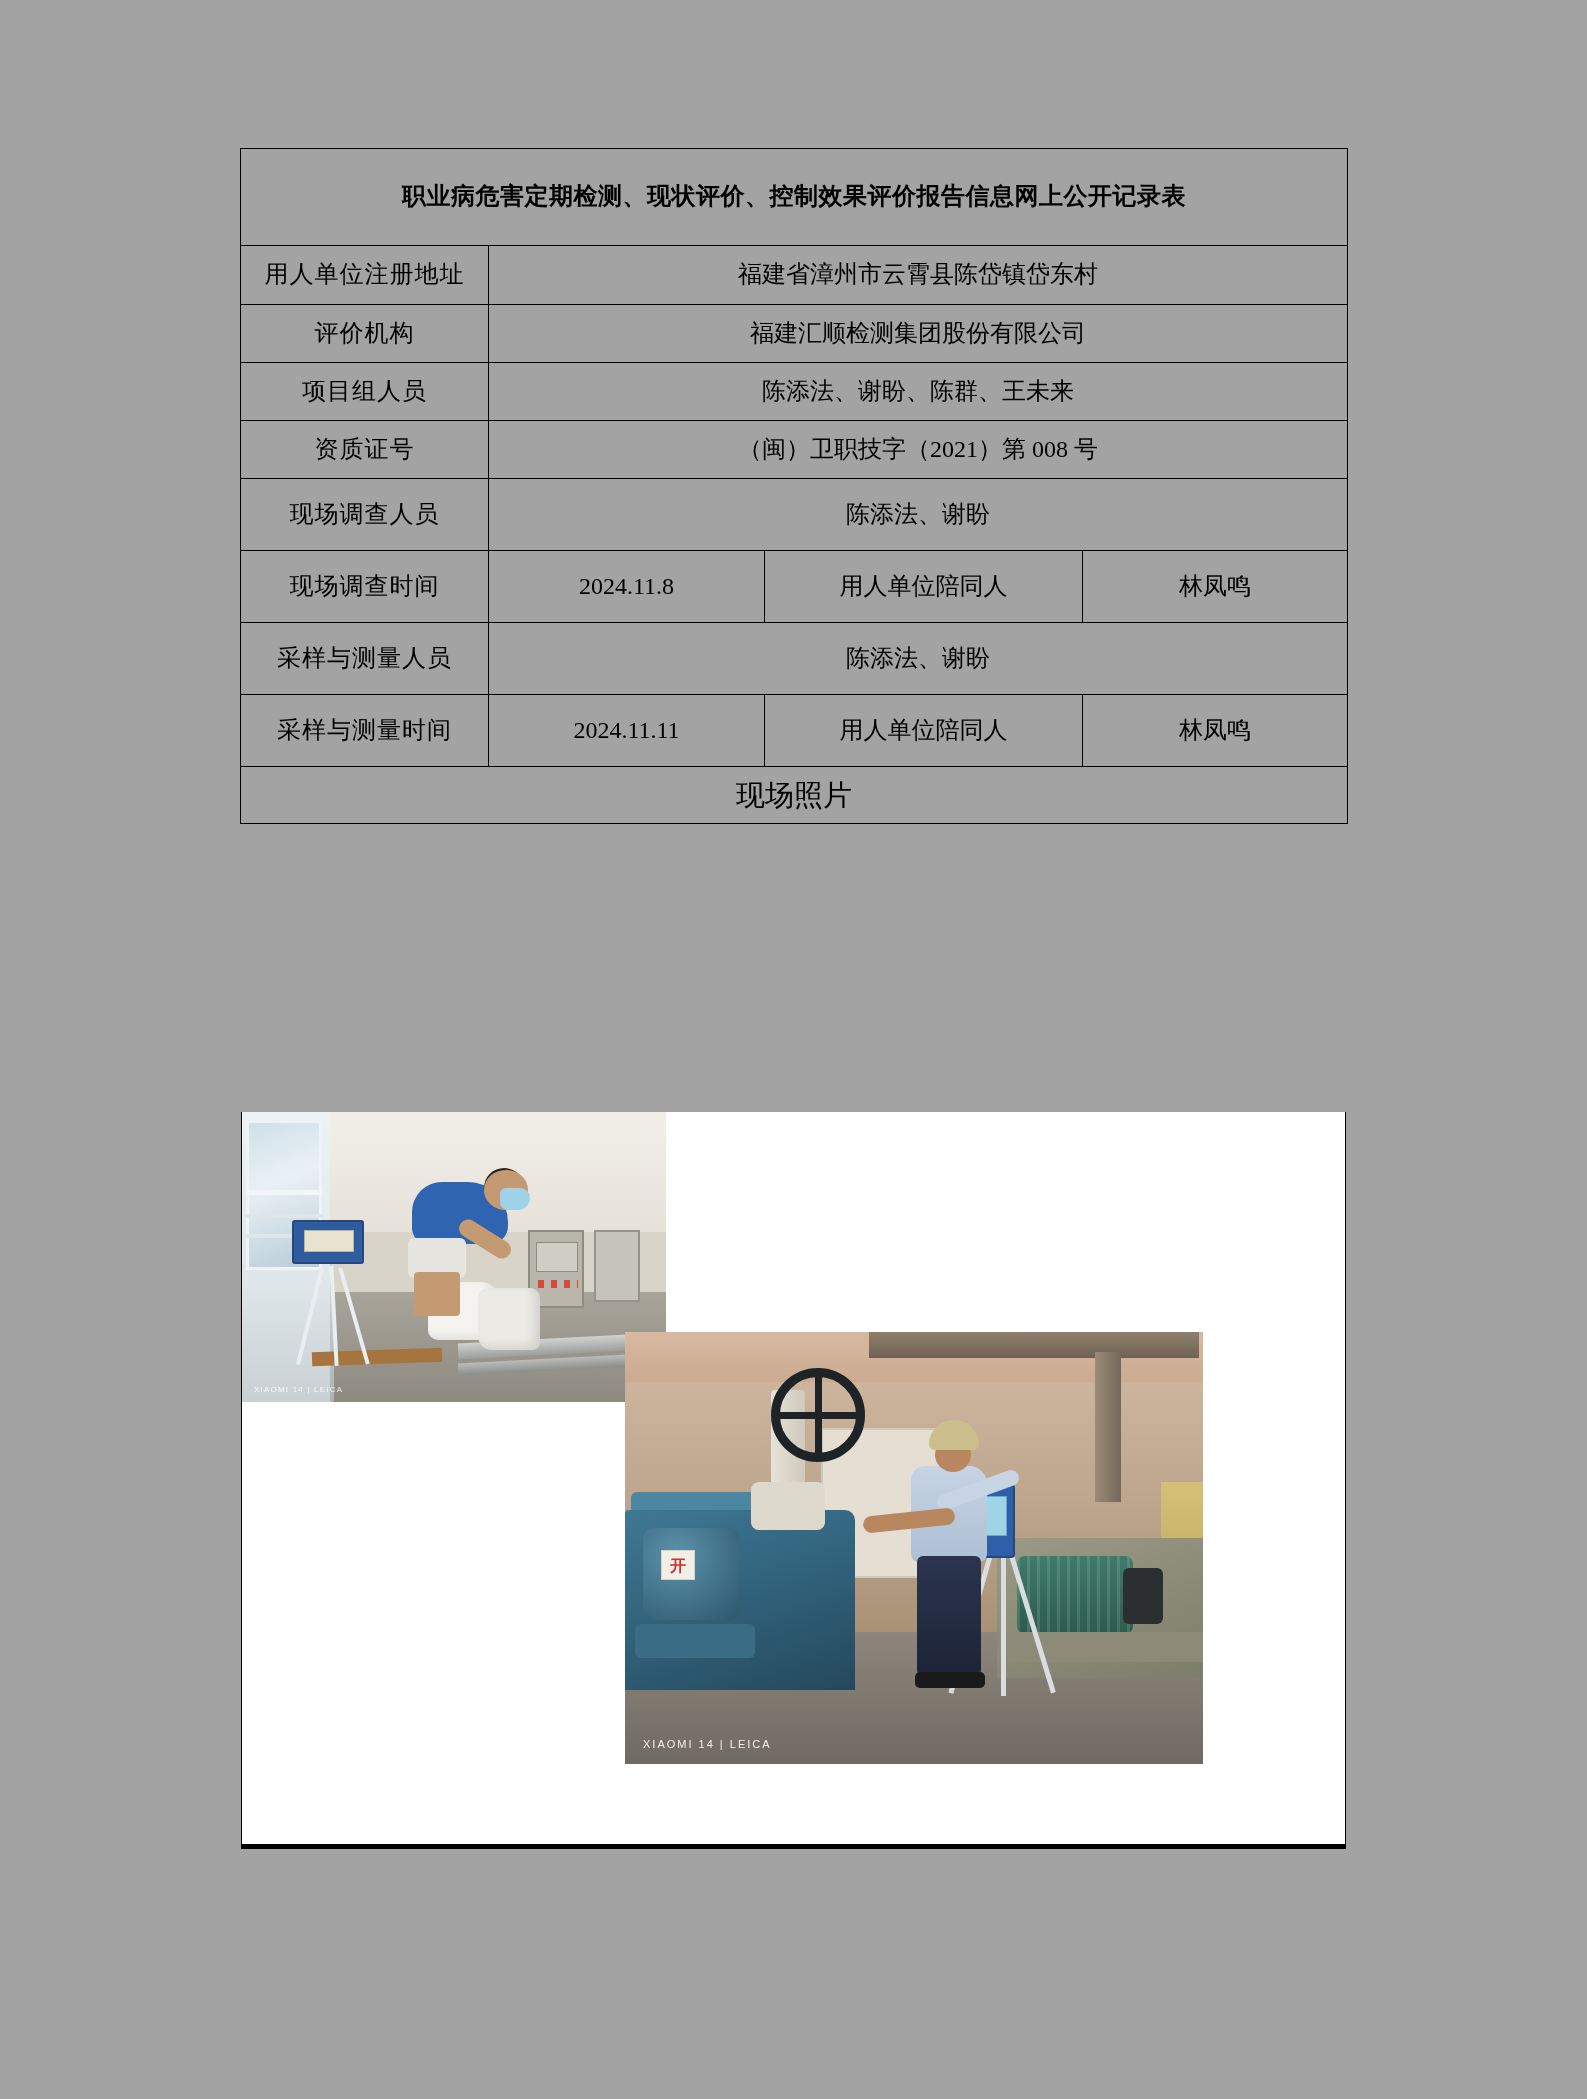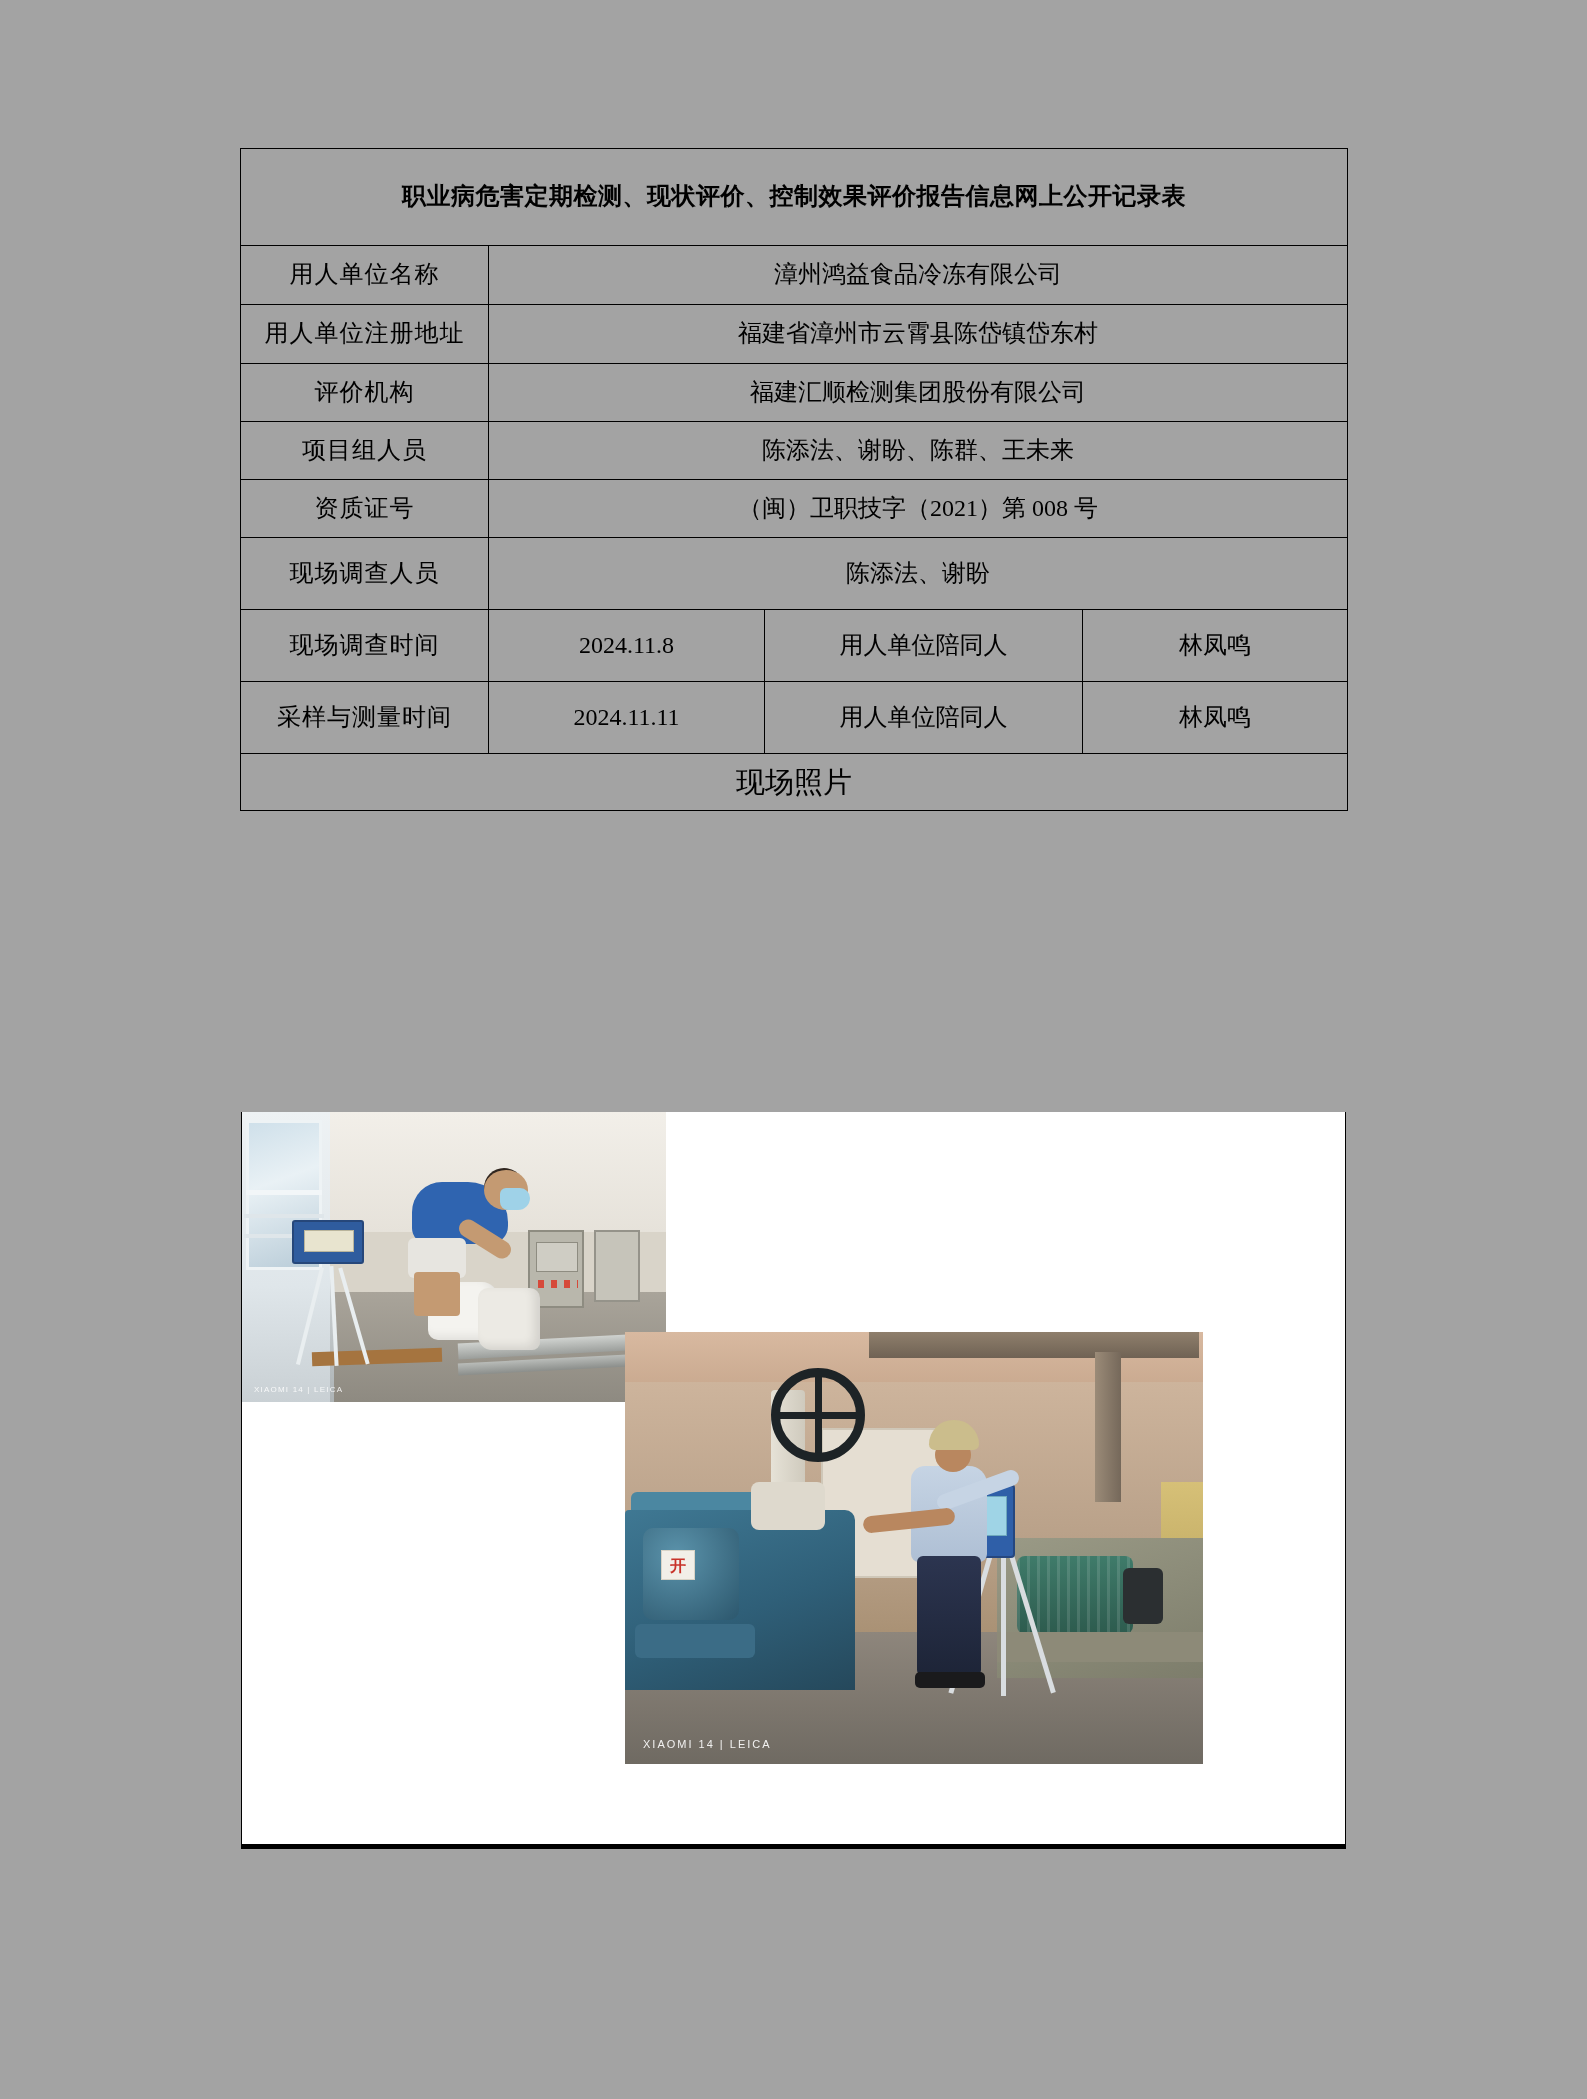--- a/index.html
+++ b/index.html
@@ -386,24 +386,20 @@
       <col style="width:248px">
       <col style="width:276px">
       <col style="width:318px">
       <col style="width:265px">
     </colgroup>
     <tbody>
       <tr>
         <td class="title-cell" colspan="4">职业病危害定期检测、现状评价、控制效果评价报告信息网上公开记录表</td>
       </tr>
 
-      <tr class="row-h1">
-        <td class="label-cell">用人单位名称</td>
-        <td class="value-cell" colspan="3">漳州鸿益食品冷冻有限公司</td>
-      </tr>
 
       <tr class="row-h1">
         <td class="label-cell">用人单位注册地址</td>
         <td class="value-cell" colspan="3">福建省漳州市云霄县陈岱镇岱东村</td>
       </tr>
 
 
 
       <tr class="row-h2">
         <td class="label-cell">评价机构</td>
@@ -425,20 +421,24 @@
         <td class="value-cell" colspan="3">陈添法、谢盼</td>
       </tr>
 
       <tr class="row-tall">
         <td class="label-cell">现场调查时间</td>
         <td class="value-cell">2024.11.8</td>
         <td class="value-cell">用人单位陪同人</td>
         <td class="value-cell">林凤鸣</td>
       </tr>
 
+      <tr class="row-tall">
+        <td class="label-cell">采样与测量人员</td>
+        <td class="value-cell" colspan="3">陈添法、谢盼</td>
+      </tr>
 
       <tr class="row-tall">
         <td class="label-cell">采样与测量时间</td>
         <td class="value-cell">2024.11.11</td>
         <td class="value-cell">用人单位陪同人</td>
         <td class="value-cell">林凤鸣</td>
       </tr>
 
       <tr class="photos-label">
         <td colspan="4">现场照片</td>

